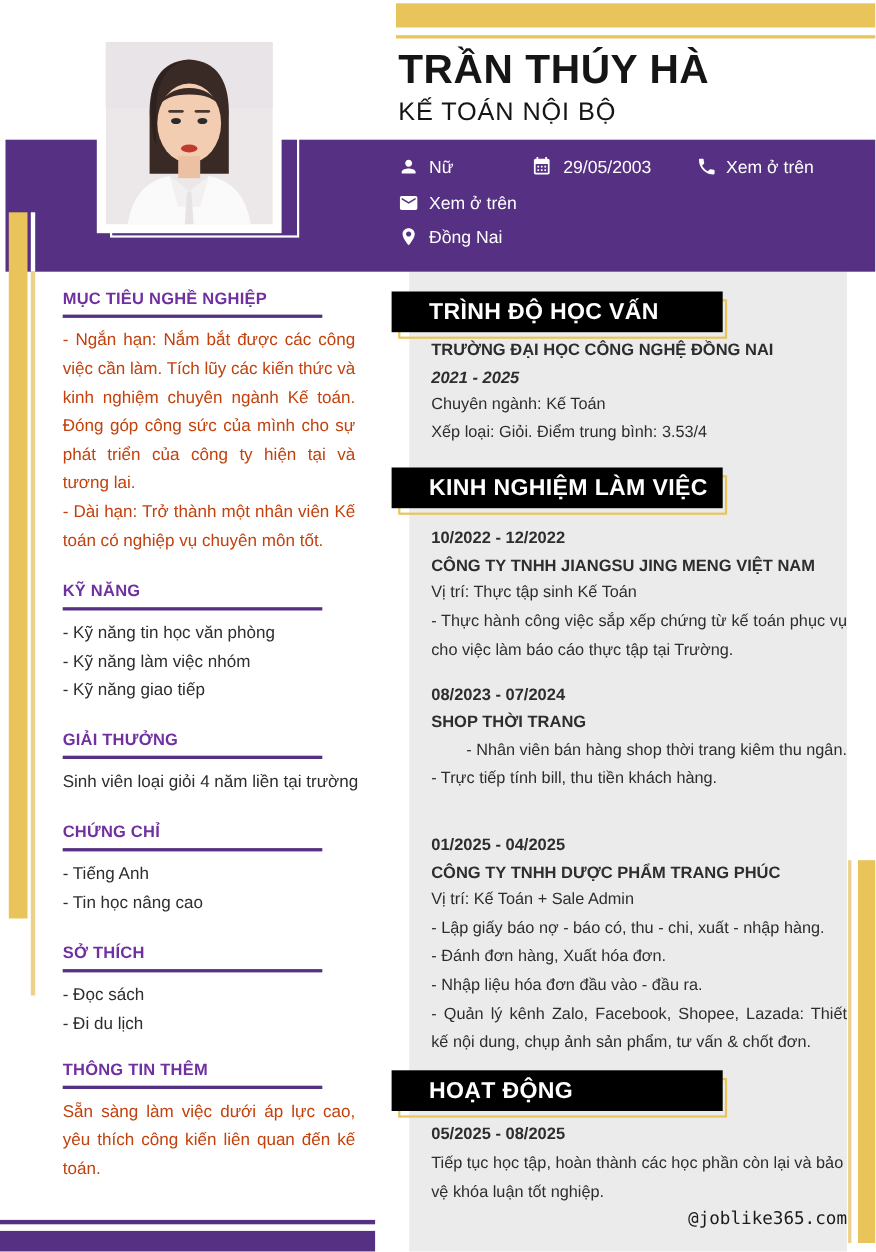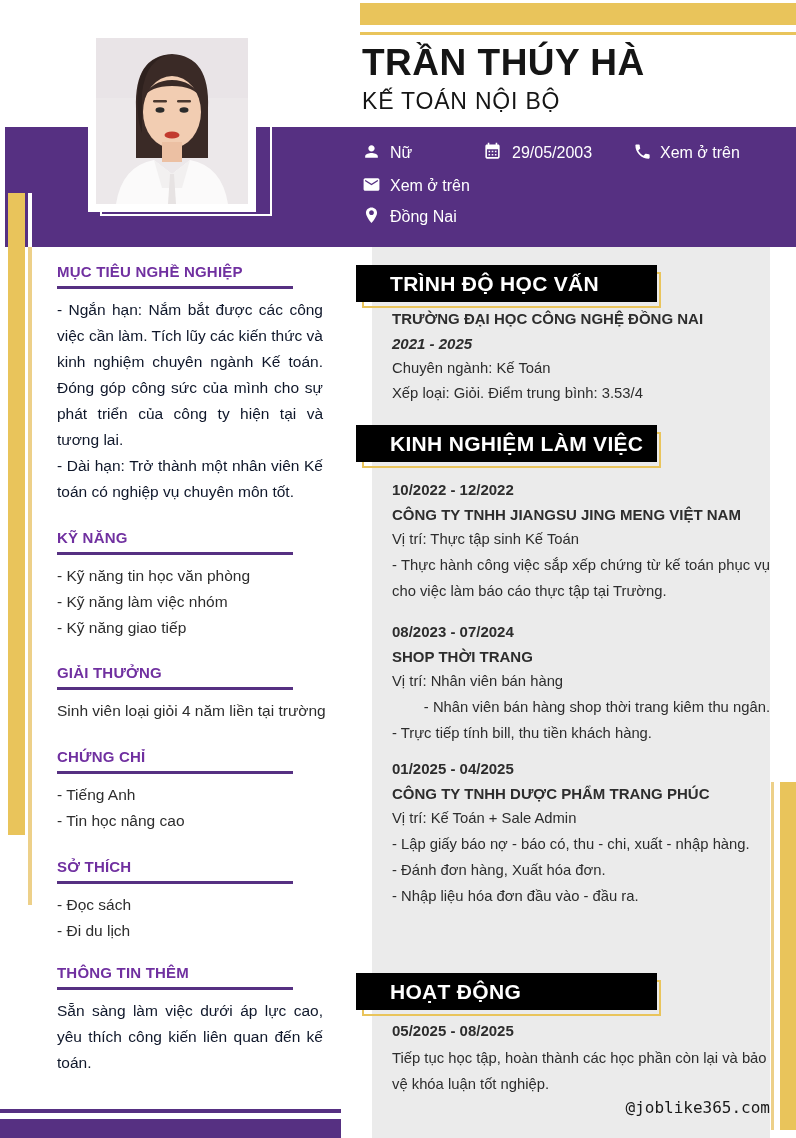--- a/index.html
+++ b/index.html
@@ -26,21 +26,21 @@
 
   
   .left-gold-bar{left:8px;top:193px;width:17px;height:642px;background:#e9c45b;z-index:2;}
   .band-white-line{left:28px;top:193px;width:4px;height:54px;background:#ffffff;z-index:2;}
   .left-gold-line{left:28px;top:247px;width:4px;height:658px;background:#edd089;z-index:0;}
 
   
   .lsec{left:57px;width:266px;}
   .lsec h3{margin:0;font-size:15px;font-weight:bold;color:#7030a0;letter-spacing:.2px;}
   .uline{width:236px;height:3px;background:#563082;margin-top:6px;}
-  .lbody{margin-top:8px;font-size:15.5px;line-height:26px;color:#0f172a;text-align:justify;white-space:pre-line;}
+  .lbody{margin-top:8px;font-size:15.5px;line-height:26px;color:#c2410c;text-align:justify;white-space:pre-line;}
   .litem{font-size:15.5px;line-height:26px;color:#2d2d2d;}
   .sec-objective{top:263px;} .sec-skills{top:529px;} .sec-awards{top:664px;}
   .sec-certs{top:748px;} .sec-hobbies{top:858px;} .sec-info{top:964px;}
 
   .bottom-thin{left:0;top:1109px;width:341px;height:4px;background:#563082;}
   .bottom-bar{left:0;top:1119px;width:341px;height:19px;background:#563082;}
 
   
   .gray-bg{left:372px;top:247px;width:398px;height:891px;background:#ebebeb;z-index:0;}
   .right-gold-line{left:771px;top:782px;width:3px;height:348px;background:#edd089;}
@@ -211,32 +211,32 @@
   <div class="abs rblock blk-job1">
     <div class="rline b">10/2022 - 12/2022</div>
     <div class="rline b">CÔNG TY TNHH JIANGSU JING MENG VIỆT NAM</div>
     <div class="rline">Vị trí: Thực tập sinh Kế Toán</div>
     <div class="rline just">- Thực hành công việc sắp xếp chứng từ kế toán phục vụ cho việc làm báo cáo thực tập tại Trường.</div>
   </div>
 
   <div class="abs rblock blk-job2">
     <div class="rline b">08/2023 - 07/2024</div>
     <div class="rline b">SHOP THỜI TRANG</div>
-    <div class="rline">Vị trí: Nhân viên bán hàng</div>
     <div class="rline" style="line-height:26px;text-align:right;">- Nhân viên bán hàng shop thời trang kiêm thu ngân.</div>
     <div class="rline" style="line-height:26px;">- Trực tiếp tính bill, thu tiền khách hàng.</div>
   </div>
 
   <div class="abs rblock blk-job3">
     <div class="rline b">01/2025 - 04/2025</div>
     <div class="rline b">CÔNG TY TNHH DƯỢC PHẨM TRANG PHÚC</div>
     <div class="rline">Vị trí: Kế Toán + Sale Admin</div>
     <div class="rline" style="line-height:26px;">- Lập giấy báo nợ - báo có, thu - chi, xuất - nhập hàng.</div>
     <div class="rline" style="line-height:26px;">- Đánh đơn hàng, Xuất hóa đơn.</div>
     <div class="rline" style="line-height:26px;">- Nhập liệu hóa đơn đầu vào - đầu ra.</div>
+    <div class="rline just">- Quản lý kênh Zalo, Facebook, Shopee, Lazada: Thiết kế nội dung, chụp ảnh sản phẩm, tư vấn &amp; chốt đơn.</div>
   </div>
 
   <div class="abs rhead rh-act">
     <div class="frame"></div>
     <div class="bar">HOẠT ĐỘNG</div>
   </div>
   <div class="abs rblock blk-act">
     <div class="rline b">05/2025 - 08/2025</div>
     <div class="rline">Tiếp tục học tập, hoàn thành các học phần còn lại và bảo vệ khóa luận tốt nghiệp.</div>
   </div>

